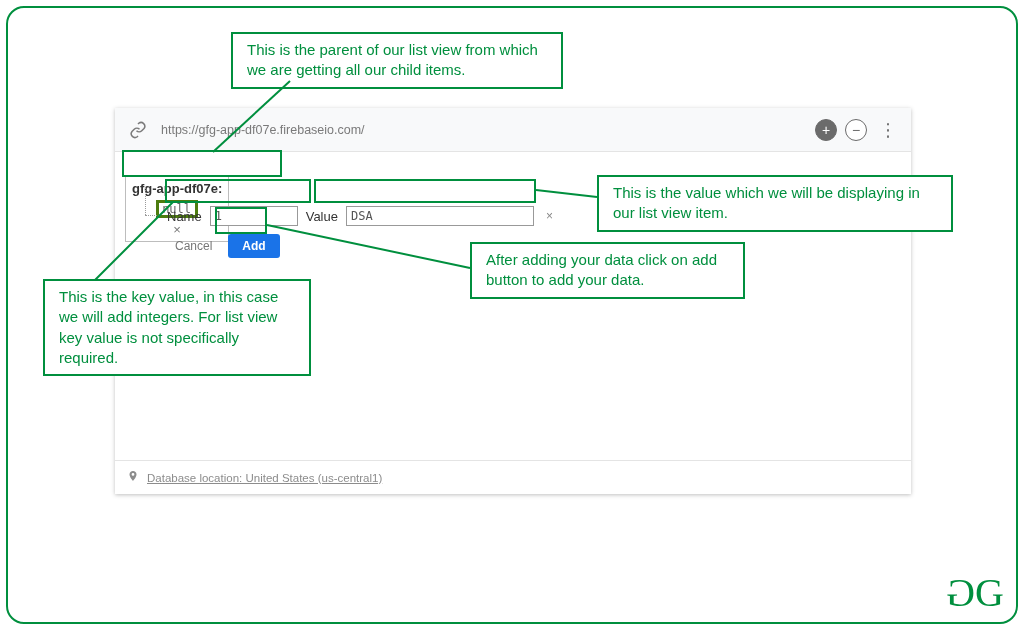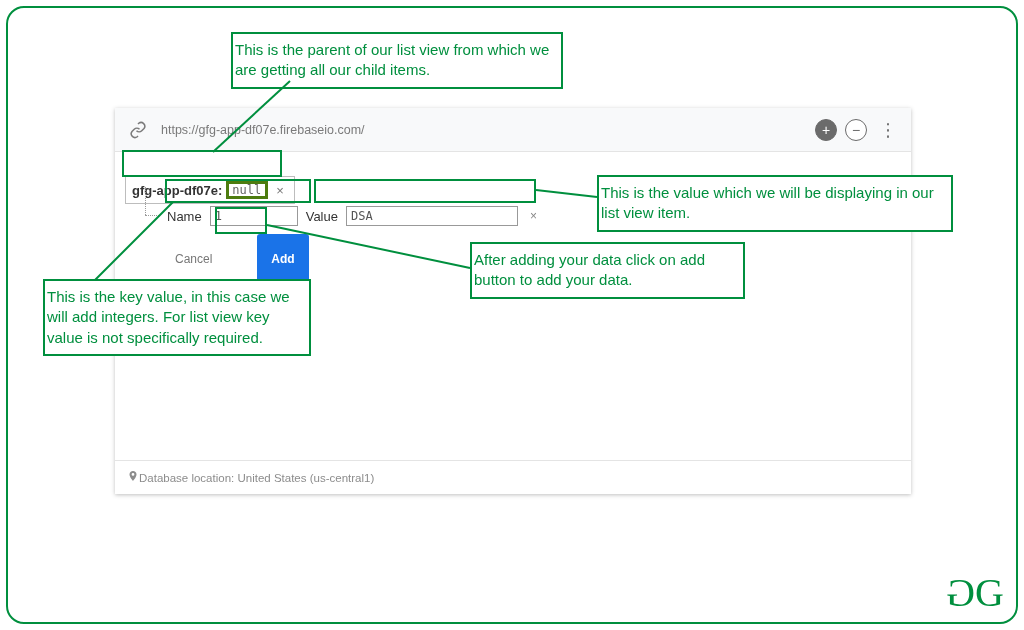--- a/index.html
+++ b/index.html
@@ -59,20 +59,21 @@
   .circle-btn.dark { background:#6b6b6b; color:#fff; border-color:#6b6b6b;}
   .dots { font-size:18px; color:#6b6b6b; padding:0 4px;}
   .panel-body { flex:1; position:relative; padding: 20px 18px; }
   .node-box {
     position:absolute;
     top: 24px; left: 10px;
     border: 1px solid #bdbdbd;
     padding: 4px 6px;
     display:flex; align-items:center; gap:4px;
     background:#fff;
+    flex-direction:column;
   }
   .node-label { font-size:13px; font-weight:bold; color:#333; }
   .node-null {
     border:3px solid #4d7c0f; min-width:42px; height:18px;
     font-family: monospace; font-size:12px; color:#666;
     padding:0 3px; display:flex; align-items:center;
   }
   .node-close { font-size:13px; color:#777; padding:0 4px; cursor:default;}
   .row2 {
     position:absolute; top:54px; left:26px;
@@ -89,46 +90,46 @@
     content:""; position:absolute; left:4px; top:8px; width:14px; height:1px;
     border-top:1px dotted #9a9a9a;
   }
   .field-lbl { font-size:13px; color:#333; }
   .inp {
     border:1px solid #999; height:20px;
     font-family: monospace; font-size:12px; color:#555;
     padding:0 4px; background:#fff;
   }
   .inp.name { width:88px; }
-  .inp.value { width:172px; }
+  .inp.value { width:188px; }
   .x-sm { font-size:12px; color:#888; padding:0 4px; }
   .row3 {
     position:absolute; top:82px; left:60px;
     display:flex; align-items:center; gap:16px;
   }
   .cancel-link { font-size:12px; color:#777; }
   .add-btn {
     background:#1a73e8; color:#fff; font-size:12px; font-weight:bold;
-    padding: 18px 14px; border:none; border-radius:3px;margin-left:29px;
+    padding: 5px 14px; border:none; border-radius:3px;
   }
   .panel-footer {
     border-top:1px solid #e4e4e4; height:34px;
     display:flex; align-items:center; padding:0 12px;
-    font-size:11.5px; color:#8c8c8c; 
+    font-size:11.5px; color:#8c8c8c; gap:8px;text-decoration:underline;
   }
   .pin { font-size:13px; color:#8c8c8c; }
 
   .annot {
     position:absolute;
     border:2px solid #008f3e;
     background:#fff;
     color:#008f3e;
     font-size:15px;
     line-height:1.35;
-    padding:6px 2px;
+    padding:6px 14px;
   }
   .green-box {
     position:absolute;
     border:2px solid #008f3e;
     background:transparent;
   }
 
   svg.conn { position:absolute; pointer-events:none; }
   svg.conn line { stroke:#008f3e; stroke-width:2; }
 

